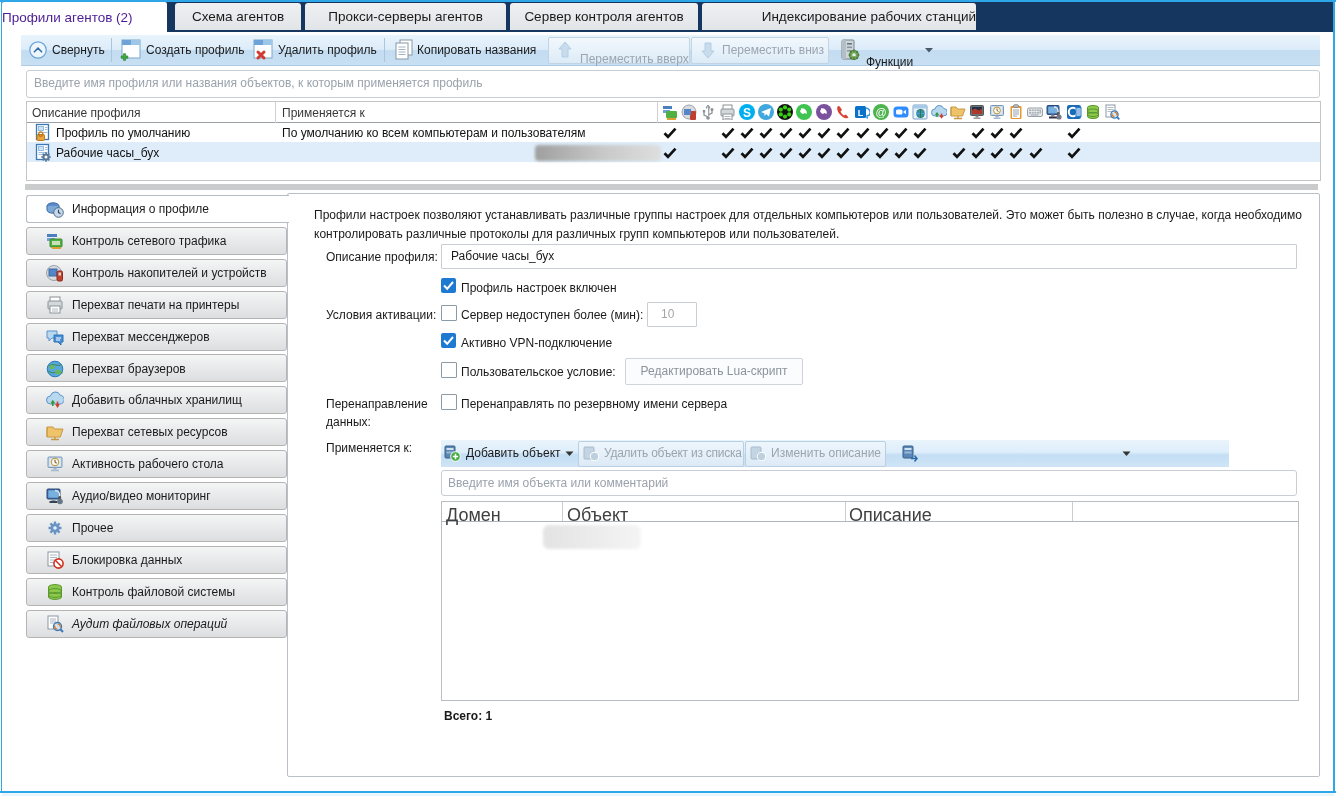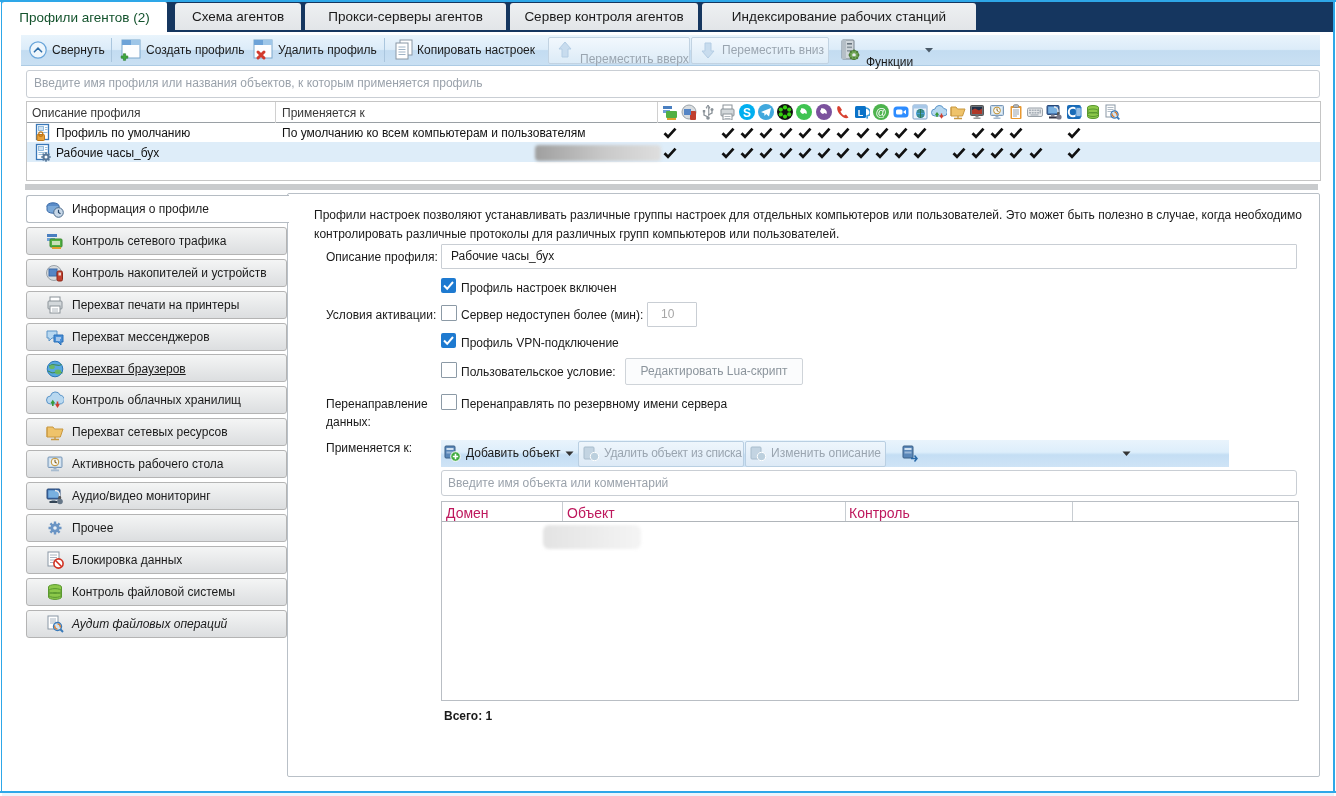--- a/index.html
+++ b/index.html
@@ -13,21 +13,21 @@
   #leftline{left:1px;top:2px;width:2px;height:789px;background:#2ea7e8;}
   #rightline{left:1333px;top:2px;width:2px;height:789px;background:#2ea7e8;}
   #botline{left:0;top:791px;width:1336px;height:2px;background:#2ea7e8;}
   #botstrip{left:2px;top:793px;width:1332px;height:3px;background:#eaf5fc;}
   
   #tabbar{left:2px;top:2px;width:1331px;height:30px;background:#15365f;}
   .tab{position:absolute;top:3px;height:27px;background:linear-gradient(#eef0f2,#e2e5e8);
        border-radius:3px 3px 0 0;text-align:center;font-size:13.5px;color:#1a1a1a;
        line-height:27px;}
   #tabactive{position:absolute;left:0px;top:0px;width:165px;height:31px;background:#fff;
-       border-radius:2px 2px 0 0;text-align:center;font-size:13.5px;color:#14532d;line-height:31px;}
+       border-radius:2px 2px 0 0;text-align:left;font-size:13.5px;color:#4c1d95;line-height:31px;}
   
   #toolbar{left:21px;top:35px;width:1299px;height:30px;
      background:linear-gradient(180deg,#e9f4fc 0%,#dcecf9 48%,#c3dcf1 52%,#c9e0f3 100%);border-bottom:1px solid #adcbe4;}
   .tbsep{position:absolute;top:3px;width:1px;height:24px;background:#aac6de;}
   .tbbtn{position:absolute;top:2px;height:25px;border:1px solid #c2d3e2;border-radius:2px;
      background:linear-gradient(#f2f8fd,#dcebf7);}
   
   .searchbox{position:absolute;background:#fff;border:1px solid #c9ced4;border-radius:3px;}
   .ph{color:#9aa2ab;font-size:12px;position:absolute;}
   
@@ -52,37 +52,37 @@
   .cbc{position:absolute;width:16px;height:16px;background:#1e7ad0;border-radius:2px;}
   
   #otb{position:absolute;left:441px;top:440px;width:788px;height:27px;
      background:linear-gradient(180deg,#e9f4fc 0%,#ddeefb 45%,#c4def4 55%,#cfe4f6 100%);}
   .otbtn{position:absolute;top:1px;height:24px;border:1px solid #b9cfe2;border-radius:2px;
      background:linear-gradient(#eef6fc,#ddeaf6);}
   
   #grid2{position:absolute;left:441px;top:501px;width:856px;height:198px;border:1px solid #b9bec4;background:#fff;}
   #g2head{position:absolute;left:0;top:0;width:100%;height:19px;border-bottom:1px solid #b0b5ba;}
   .h2sep{position:absolute;top:0;width:1px;height:19px;background:#c8cdd2;}
-  .h2t{position:absolute;top:3px;font-size:14px;color:#be185d;}
+  .h2t{position:absolute;top:3px;font-size:18px;color:#404040;}
 </style>
 </head>
 <body>
 <div class="a" id="tabbar"></div>
 <div class="a" id="topline"></div>
 <div class="a" id="leftline"></div>
 <div class="a" id="rightline"></div>
 <div class="a" id="botline"></div>
 <div class="a" id="botstrip"></div>
 
 <div class="a" style="left:2px;top:32px;width:1331px;height:759px;background:#fff;"></div>
 
 <div class="tab" style="left:175px;width:126px;">Схема агентов</div>
 <div class="tab" style="left:305px;width:201px;">Прокси-серверы агентов</div>
 <div class="tab" style="left:510px;width:188px;">Сервер контроля агентов</div>
-<div class="tab" style="left:702px;width:274px;">Индексирование рабочих станций</div>
+<div class="tab" style="left:702px;width:274px;text-align:right;">Индексирование рабочих станций</div>
 <div id="tabactive" class="a" style="left:2px;top:2px;">Профили агентов (2)</div>
 
 <div class="a" id="toolbar"></div>
 <div id="tbicons">
 
   <svg class="a" style="left:28px;top:40px;" width="20" height="20" viewBox="0 0 20 20">
     <circle cx="10" cy="10" r="8.2" fill="#eef6fc" stroke="#68a4d9" stroke-width="1.2"></circle>
     <path d="M6.4 11.8 L10 8.2 L13.6 11.8" fill="none" stroke="#2d6da8" stroke-width="1.6" stroke-linecap="round"></path>
   </svg>
   <div class="t" style="left:52px;top:43px;">Свернуть</div>
@@ -103,21 +103,21 @@
     <path d="M7 14 l6 6 M13 14 l-6 6" stroke="#d23b2e" stroke-width="3" stroke-linecap="round"></path>
   </svg>
   <div class="t" style="left:278px;top:43px;">Удалить профиль</div>
   <div class="tbsep a" style="left:384px;top:38px;"></div>
 
   <svg class="a" style="left:392px;top:38px;" width="24" height="24" viewBox="0 0 24 24">
     <rect x="8" y="2" width="12" height="15" fill="#fff" stroke="#8a98a5" stroke-width="1"></rect>
     <rect x="4" y="5" width="12" height="16" fill="#fff" stroke="#8a98a5" stroke-width="1"></rect>
     <path d="M6.5 9 h7 M6.5 11.5 h7 M6.5 14 h7 M6.5 16.5 h7" stroke="#9fb3c5" stroke-width="1"></path>
   </svg>
-  <div class="t" style="left:417px;top:43px;">Копировать настроек</div>
+  <div class="t" style="left:417px;top:43px;">Копировать названия</div>
 
   <div class="tbbtn a" style="left:548px;top:37px;width:140px;"></div>
   <svg class="a" style="left:556px;top:40px;" width="18" height="20" viewBox="0 0 18 20">
     <path d="M9 2 L15 9 H12 V17 H6 V9 H3 Z" fill="#c8dcee" stroke="#b4cde4" stroke-width="1"></path>
   </svg>
   <div class="t gray" style="left:580px;top:43px;margin-top:9px;">Переместить вверх</div>
 
   <div class="tbbtn a" style="left:691px;top:37px;width:136px;"></div>
   <svg class="a" style="left:699px;top:40px;" width="18" height="20" viewBox="0 0 18 20">
     <path d="M9 18 L15 11 H12 V3 H6 V11 H3 Z" fill="#c8dcee" stroke="#b4cde4" stroke-width="1"></path>
@@ -485,28 +485,28 @@
     </svg>
 <div class="t" style="left:72px;top:330px;">Перехват мессенджеров</div>
 <div class="mi" style="top:354px;"></div>
 <svg class="a" style="left:46px;top:360px;" width="18" height="18" viewBox="0 0 18 18">
       <circle cx="9" cy="9" r="7.8" fill="#58a8e0" stroke="#2a78b8"></circle>
       <path d="M3 6 q3 -2.5 7 -1 q4 1 5.5 -0.5" fill="none" stroke="#3a8848"></path>
       <path d="M2 11 q4 3 8 1.5 q4 -1.2 6.5 0.5" fill="none" stroke="#3a8848"></path>
       <ellipse cx="6" cy="7" rx="2.8" ry="2" fill="#6ab858" opacity="0.9"></ellipse>
       <ellipse cx="12" cy="12" rx="3.2" ry="2.4" fill="#6ab858" opacity="0.9"></ellipse>
     </svg>
-<div class="t" style="left:72px;top:362px;text-decoration:underline;">Перехват браузеров</div>
+<div class="t" style="left:72px;top:362px;">Перехват браузеров</div>
 <div class="mi" style="top:386px;"></div>
 <svg class="a" style="left:46px;top:391px;" width="18" height="18" viewBox="0 0 18 18">
       <path d="M4.5 13 a4 4 0 0 1 0 -8 a5 5 0 0 1 9.6 -0.8 a4 4 0 0 1 -0.4 8.8 z" fill="#b8d8f0" stroke="#5a94c8"></path>
       <path d="M6.8 10 v5 M5.2 12.4 L6.8 10.2 L8.4 12.4" stroke="#3a9a3a" stroke-width="1.6" fill="none"></path>
       <path d="M11.5 15.5 v-5 M9.9 13.1 L11.5 15.6 L13.1 13.1" stroke="#d04030" stroke-width="1.6" fill="none"></path>
     </svg>
-<div class="t" style="left:72px;top:393px;">Контроль облачных хранилищ</div>
+<div class="t" style="left:72px;top:393px;">Добавить облачных хранилищ</div>
 <div class="mi" style="top:418px;"></div>
 <svg class="a" style="left:46px;top:423px;" width="18" height="18" viewBox="0 0 18 18">
       <path d="M1 4 h6 l1.5 2 H17 l-2.7 8 H1 Z" fill="#efc36a" stroke="#c89840"></path>
       <path d="M1 14 V4.5" stroke="#c89840"></path>
       <path d="M9 14 v2.5 M5 16.5 h8" stroke="#c89840" stroke-width="1.4"></path>
     </svg>
 <div class="t" style="left:72px;top:425px;">Перехват сетевых ресурсов</div>
 <div class="mi" style="top:450px;"></div>
 <svg class="a" style="left:46px;top:455px;" width="18" height="18" viewBox="0 0 18 18">
       <rect x="2" y="2" width="14" height="10.5" rx="1" fill="#c8d8e8" stroke="#7898b8"></rect>
@@ -582,21 +582,21 @@
   <div class="t" style="left:326px;top:308px;">Условия активации:</div>
   <div class="cb a" style="left:441px;top:305px;"></div>
   <div class="t" style="left:461px;top:308px;">Сервер недоступен более (мин):</div>
   <div class="searchbox" style="left:647px;top:302px;width:48px;height:23px;border-radius:1px;"></div>
   <div class="t" style="left:661px;top:307px;color:#a6a6a6;">10</div>
 
   <div class="cbc a" style="left:441px;top:333px;width:15px;height:15px;">
     <svg width="15" height="15" viewBox="0 0 15 15">
         <path d="M3 7.5 L6.2 10.8 L12 4" stroke="#fff" stroke-width="2" fill="none"></path>
       </svg></div>
-  <div class="t" style="left:461px;top:336px;">Профиль VPN-подключение</div>
+  <div class="t" style="left:461px;top:336px;">Активно VPN-подключение</div>
 
   <div class="cb a" style="left:441px;top:362px;"></div>
   <div class="t" style="left:461px;top:365px;">Пользовательское условие:</div>
   <div class="a" style="left:625px;top:358px;width:176px;height:25px;border:1px solid #cfd4d9;border-radius:2px;background:#fbfcfd;
        text-align:center;line-height:25px;font-size:12px;color:#8b949c;">Редактировать Lua-скрипт</div>
 
   <div class="t" style="left:326px;top:396px;line-height:17.5px;">Перенаправление<br>данных:</div>
   <div class="cb a" style="left:441px;top:394px;"></div>
   <div class="t" style="left:461px;top:397px;">Перенаправлять по резервному имени сервера</div>
 
@@ -637,21 +637,21 @@
       </svg>
   </div>
 
   <div class="searchbox" style="left:441px;top:470px;width:854px;height:24px;"></div>
   <div class="ph" style="left:448px;top:476px;">Введите имя объекта или комментарий</div>
 
   <div class="a" id="grid2">
     <div id="g2head">
       <div class="h2t" style="left:4px;">Домен</div>
       <div class="h2t" style="left:125px;">Объект</div>
-      <div class="h2t" style="left:407px;">Контроль</div>
+      <div class="h2t" style="left:407px;">Описание</div>
       <div class="h2sep" style="left:120px;"></div>
       <div class="h2sep" style="left:403px;"></div>
       <div class="h2sep" style="left:630px;"></div>
     </div>
     <div class="a" style="left:101px;top:23px;width:98px;height:24px;border-radius:6px;
          background:linear-gradient(90deg,#e3e3e3,#f4f4f4);filter:blur(1.5px);"></div>
   </div>
   <div class="t" style="left:444px;top:709px;font-weight:bold;">Всего: 1</div>
 </div>
 

